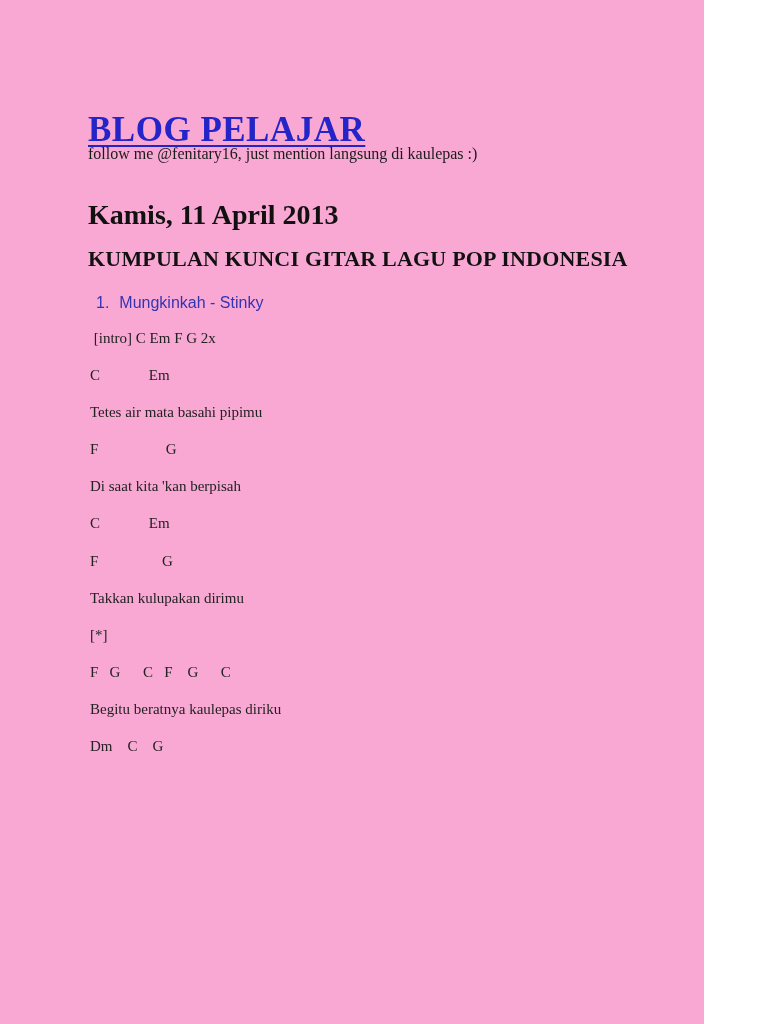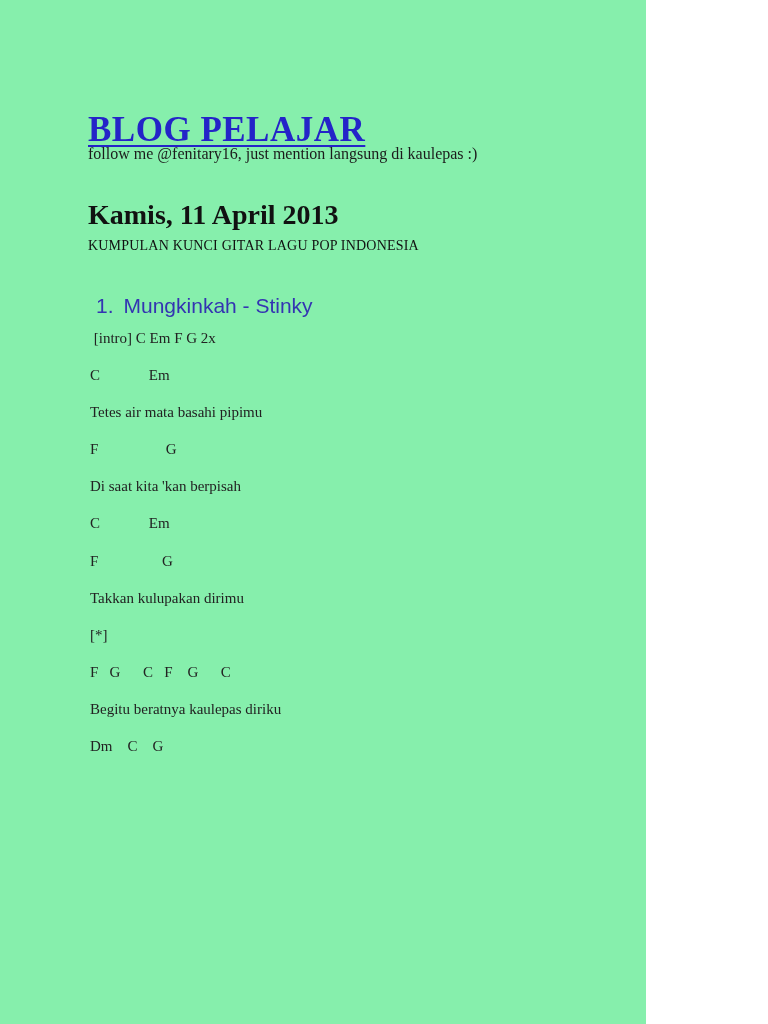--- a/index.html
+++ b/index.html
@@ -2,23 +2,23 @@
 <html><head>
 <meta charset="utf-8">
 <style>
   html, body {
     margin: 0;
     padding: 0;
     background: #ffffff;
   }
   #page {
     position: relative;
-    width: 646px;
+    width: 704px;
     height: 1024px;
-    background: #86efac;
+    background: #f9a8d4;
     overflow: hidden;
     font-family: "Liberation Serif", serif;
     color: #1b1b1b;
   }
   .abs { position: absolute; }
 
   
   #blog-title {
     top: 86px;
     left: 88px;
@@ -43,33 +43,33 @@
     top: 175px;
     left: 88px;
     font-size: 28px;
     font-weight: bold;
     line-height: 1.2;
     color: #111111;
   }
   #collection-heading {
     top: 224px;
     left: 88px;
-    font-size: 14px;
-    font-weight: normal;
+    font-size: 22px;
+    font-weight: bold;
     line-height: 1.2;
     color: #111111;
     letter-spacing: 0.2px;
   }
 
   
   #song-title {
     top: 293px;
     left: 96px;
     font-family: "Liberation Sans", sans-serif;
-    font-size: 21px;
+    font-size: 16px;
     line-height: 1.25;
     color: #3434b2;
     cursor: pointer;
     white-space: nowrap;
   }
   #song-title .song-number {
     display: inline-block;
     margin-right: 10px;
   }
 

